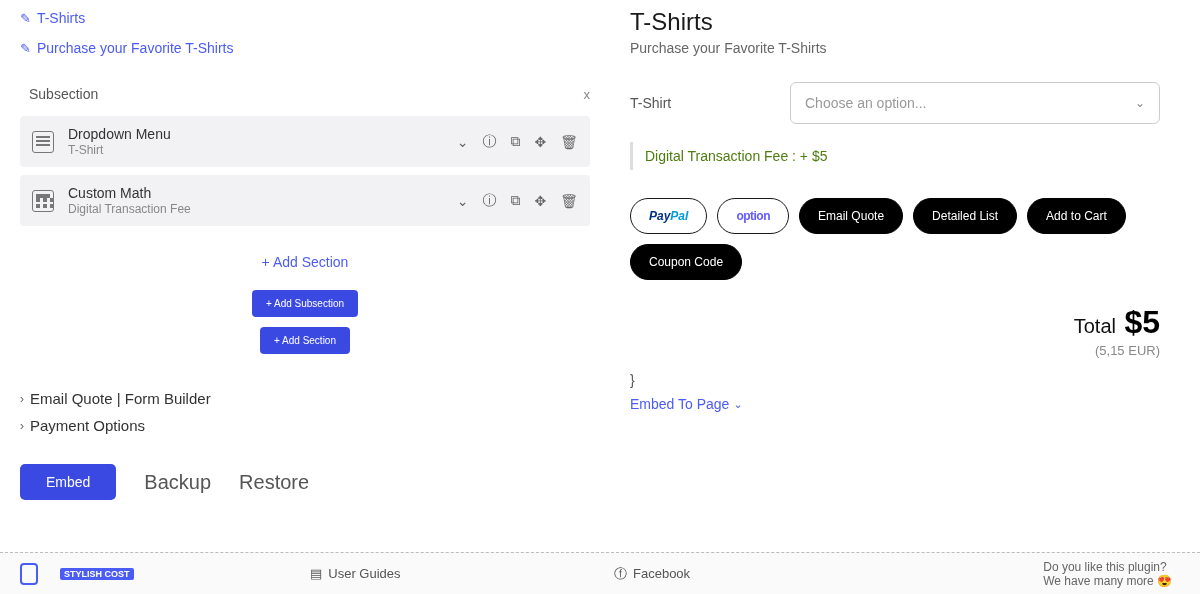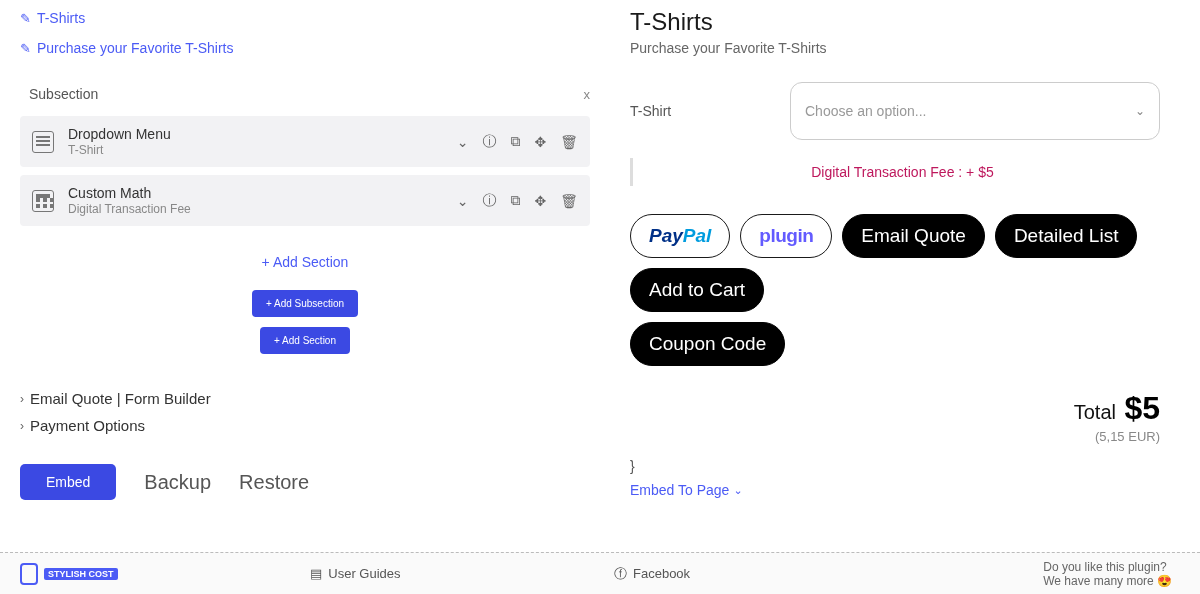--- a/index.html
+++ b/index.html
@@ -35,40 +35,40 @@
 
 .save-bar { display: flex; align-items: center; gap: 28px; margin-top: 30px; }
 .save-btn { background: #3b49e3; color: #fff; border: none; border-radius: 5px; padding: 10px 26px; font-size: 14px; cursor: pointer; }
 .save-sec { color: #555; font-size: 20px; cursor: pointer; }
 
 
 .preview-title { font-size: 24px; color: #1a1a1a; font-weight: 500; margin-bottom: 4px; }
 .preview-sub { font-size: 14px; color: #666; margin-bottom: 26px; }
 .field-row { display: flex; align-items: center; gap: 30px; margin-bottom: 18px; }
 .field-label { font-size: 14px; color: #555; width: 130px; }
-.select-box { flex:1; border: 1px solid #ccc; border-radius: 12px; padding: 20px 14px; font-size: 14px; color: #999; display:flex; justify-content:space-between; align-items:center; cursor:pointer; }
+.select-box { flex:1; border: 1px solid #ccc; border-radius: 6px; padding: 12px 14px; font-size: 14px; color: #999; display:flex; justify-content:space-between; align-items:center; cursor:pointer; }
 .select-box .caret { color:#888; font-size:12px; }
-.fee-box { border-left: 3px solid #ddd; padding: 6px 0 6px 12px; font-size: 14px; color: #be185d; margin-bottom: 28px; text-align: center; }
+.fee-box { border-left: 3px solid #ddd; padding: 6px 0 6px 12px; font-size: 14px; color: #4d7c0f; margin-bottom: 28px; }
 .action-buttons { display: flex; flex-wrap: wrap; gap: 10px; margin-bottom: 10px; }
-.pill { border-radius: 22px; padding: 10px 18px; font-size: 19px; border:1.5px solid #1a1a1a; background:#fff; cursor:pointer; display:flex; align-items:flex-end; gap:4px; }
+.pill { border-radius: 22px; padding: 10px 18px; font-size: 12px; border:1.5px solid #1a1a1a; background:#fff; cursor:pointer; display:flex; align-items:flex-end; gap:4px; }
 .pill.dark { background:#000; color:#fff; border-color:#000; }
 .paypal-logo { font-weight:700; font-style:italic; }
 .paypal-logo .pp-p1 { color:#003087; }
 .paypal-logo .pp-p2 { color:#009cde; }
 .stripe-logo { color:#635bff; font-weight:600; letter-spacing:-0.5px; }
 .total-row { text-align:right; margin-top: 24px; }
 .total-label { font-size: 20px; color:#111; display:inline; }
 .total-value { font-size: 32px; font-weight:600; color:#000; display:inline; margin-left:4px; }
 .total-eur { font-size:13px; color:#888; margin-top:2px; }
 .brace { font-size:14px; color:#555; margin-top: 14px; }
 .embed-link { color:#4b5bf5; font-size:14px; margin-top: 8px; display:flex; align-items:center; gap:4px; cursor:pointer; }
 .embed-link .caret { font-size:11px; }
 
 .footer { position:absolute; bottom:0; left:0; right:0; border-top:1px dashed #bbb; height:42px; display:flex; align-items:center; padding: 0 20px; font-size:13px; color:#555; background: #fafafa;}
-.footer-badge { display:flex; align-items:center; gap:6px; }
+.footer-badge { display:flex; align-items:center; gap:22px; }
 .badge-icon { width:18px; height:22px; border:2px solid #4b5bf5; border-radius:4px; position:relative; }
 .badge-label { background:#4b5bf5; color:#fff; font-size:9px; padding:1px 4px; border-radius:2px; font-weight:600; }
 .footer-mid { position:absolute; left:310px; display:flex; align-items:center; gap:6px; }
 .footer-fb { position:absolute; left:614px; display:flex; align-items:center; gap:6px; }
 .footer-right { position:absolute; right:28px; text-align:left; font-size:12px; color:#666; }
 </style>
 </head>
 <body>
 
 <div class="container">
@@ -151,21 +151,21 @@
       </div>
     </div>
 
     <div class="fee-box">Digital Transaction Fee : + $5</div>
 
     <div class="action-buttons">
       <div class="pill">
         <span class="paypal-logo"><span class="pp-p1">Pay</span><span class="pp-p2">Pal</span></span>
       </div>
       <div class="pill">
-        <span class="stripe-logo">plugin</span>
+        <span class="stripe-logo">option</span>
       </div>
       <div class="pill dark">Email Quote</div>
       <div class="pill dark">Detailed List</div>
       <div class="pill dark">Add to Cart</div>
     </div>
     <div class="action-buttons">
       <div class="pill dark">Coupon Code</div>
     </div>
 
     <div class="total-row">

